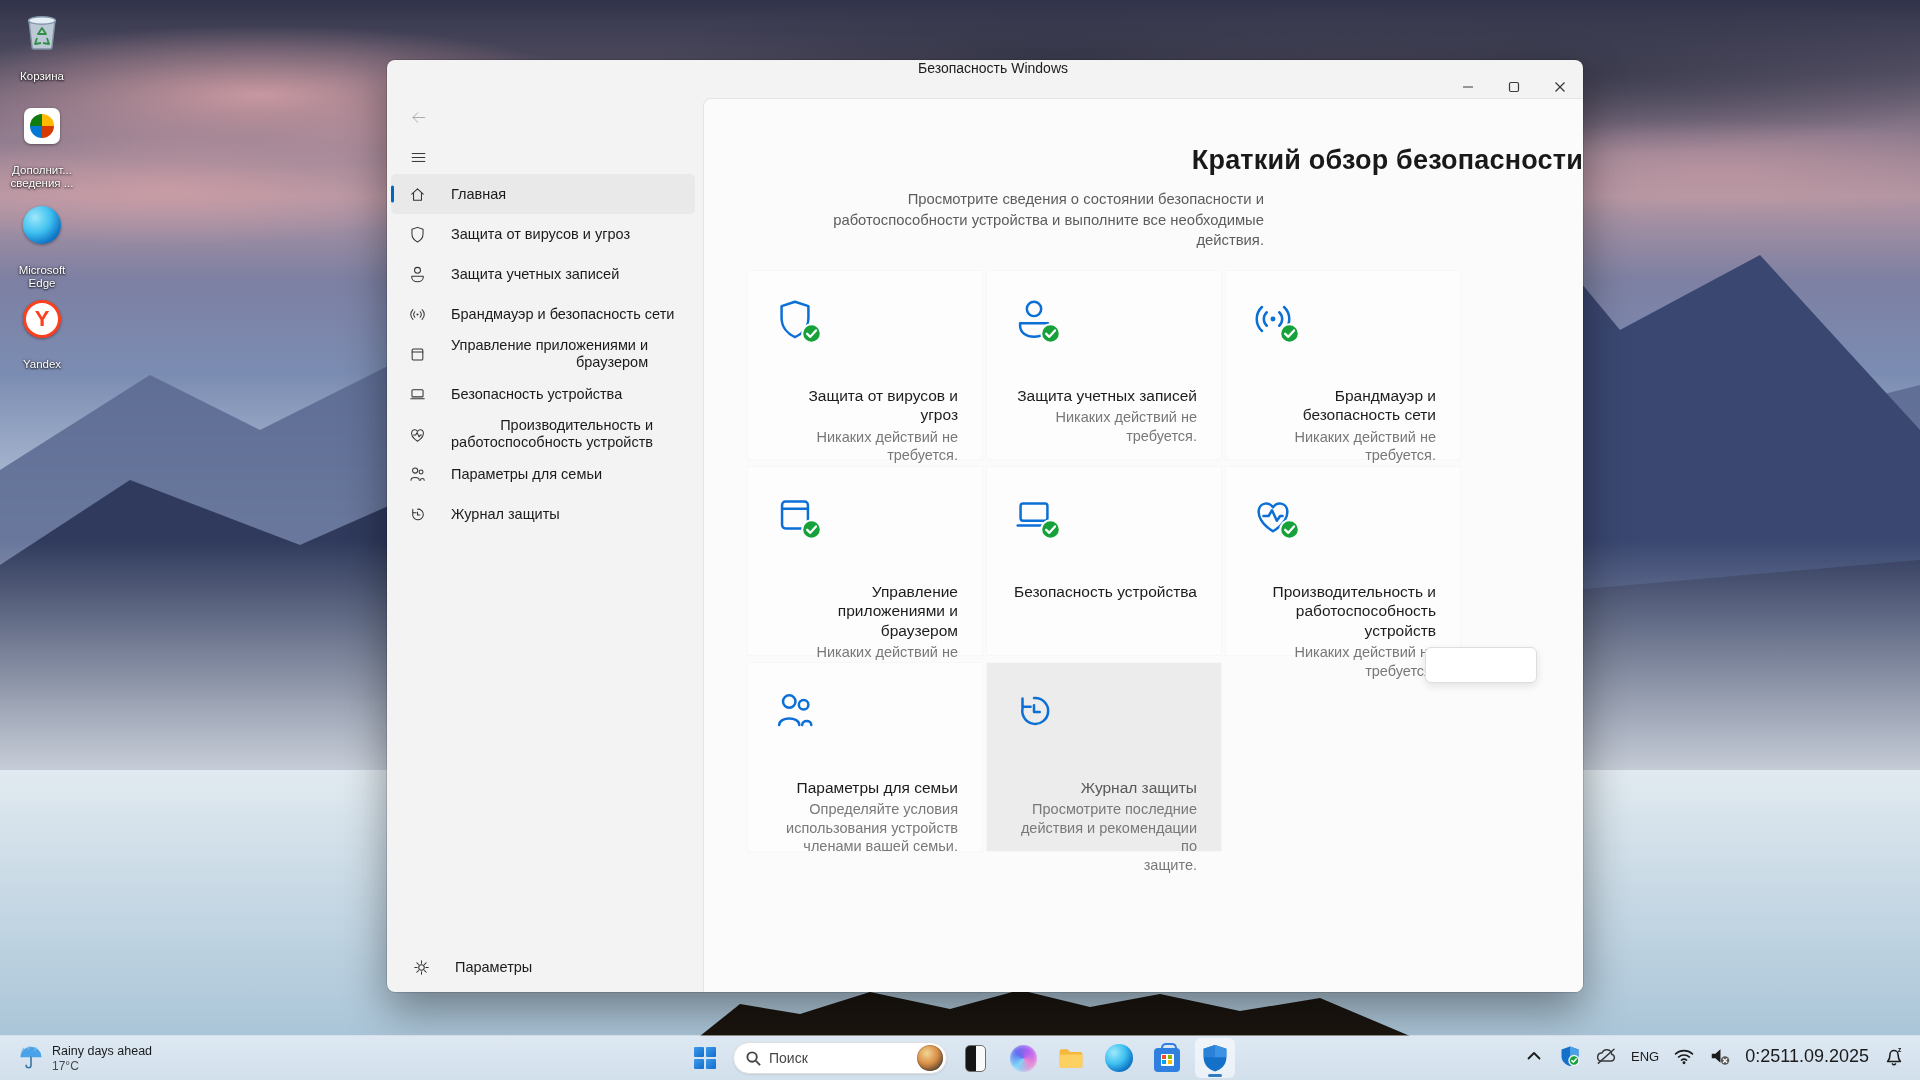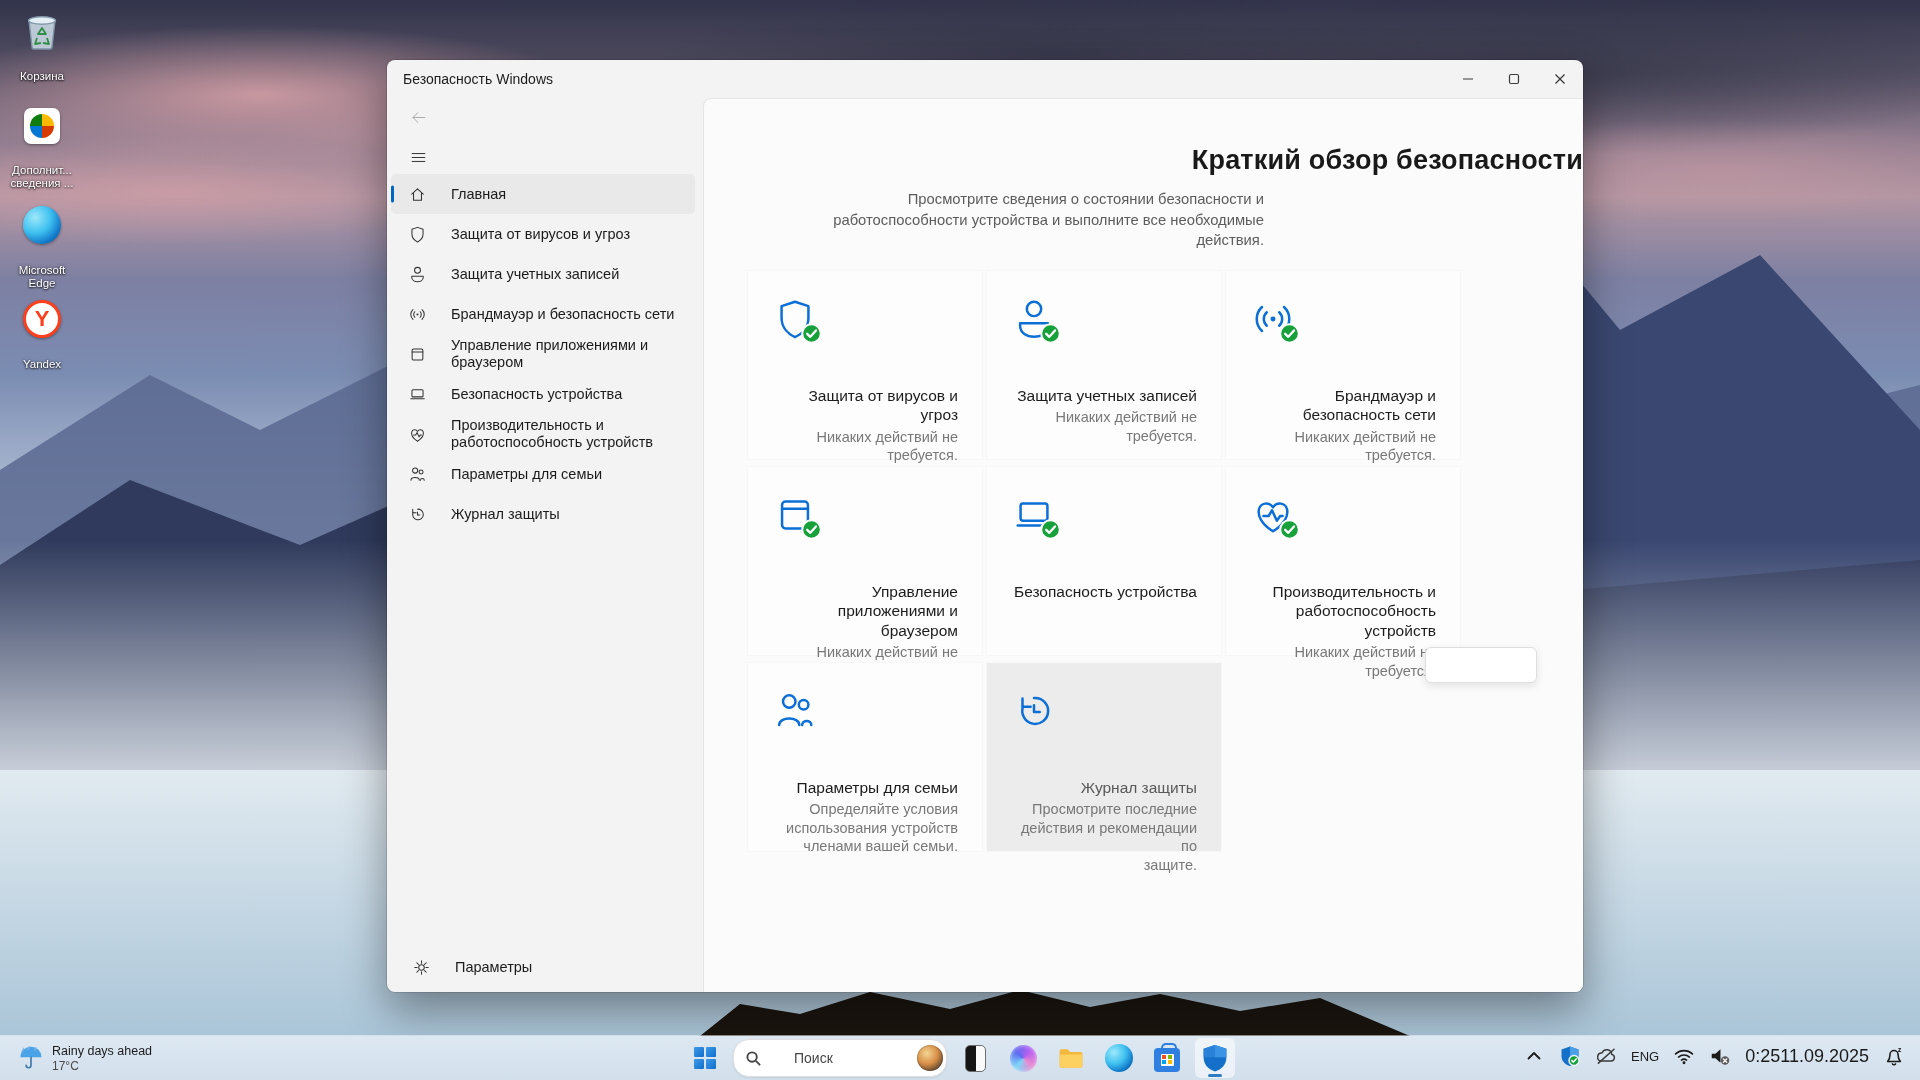--- a/index.html
+++ b/index.html
@@ -14,34 +14,34 @@
   .desk-item { position:absolute; left:0; width:84px; display:flex; flex-direction:column; align-items:center; gap:20px; cursor:default; }
   .desk-label { font-size:11.5px; line-height:13px; color:#fff; text-align:center; text-shadow:0 1px 2px rgba(0,0,0,.85),0 0 3px rgba(0,0,0,.6); white-space:pre-line; }
   .ico-bin { width:36px; height:38px; }
   .ico-card { width:36px; height:36px; background:#fff; border-radius:7px; display:flex; align-items:center; justify-content:center; box-shadow:0 1px 3px rgba(0,0,0,.4); }
   .pinwheel { width:24px; height:24px; border-radius:50%; background:conic-gradient(#ffb900 0 90deg,#d83b01 90deg 180deg,#0078d4 180deg 270deg,#107c10 270deg 360deg); }
   .ico-edge { width:38px; height:38px; border-radius:50%; background:radial-gradient(circle at 32% 30%,#9ee8fa,#3fc1f0 42%,#1179c9 72%,#0b4f91); box-shadow:0 1px 3px rgba(0,0,0,.4); }
   .ico-yandex { width:38px; height:38px; border-radius:50%; background:#fff; border:3px solid #fc3f1d; color:#fc3f1d; font-weight:bold; font-size:22px; display:flex; align-items:center; justify-content:center; box-shadow:0 1px 3px rgba(0,0,0,.4); }
 
   
   .win { position:absolute; left:387px; top:60px; width:1196px; height:932px; background:#f3f3f3; border-radius:8px; box-shadow:0 18px 45px rgba(0,0,0,.4),0 0 0 1px rgba(0,0,0,.12); overflow:hidden; }
-  .titlebar { position:absolute; left:0; top:0; right:0; height:38px; display:flex; align-items:center; }
+  .titlebar { position:absolute; left:0; top:0; right:0; height:38px; display:flex; align-items:center;flex-direction:column; }
   .titlebar .t { font-size:14px; margin-left:16px; color:#1c1c1c; }
   .caption-btns { margin-left:auto; display:flex; height:100%; }
   .cap-btn { width:46px; height:100%; display:flex; align-items:center; justify-content:center; color:#3a3a3a; }
   .cap-btn svg { width:12px; height:12px; stroke:#3a3a3a; stroke-width:1.2; fill:none; }
 
   .back-btn { position:absolute; left:18px; top:44px; width:26px; height:26px; display:flex; align-items:center; justify-content:center; }
   .back-btn svg { width:19px; height:19px; stroke:#9a9a9a; stroke-width:2; fill:none; stroke-linecap:round; stroke-linejoin:round; }
   .hamburger { position:absolute; left:18px; top:84px; width:26px; height:26px; display:flex; align-items:center; justify-content:center; }
   .hamburger svg { width:19px; height:19px; stroke:#2b2b2b; stroke-width:2.4; fill:none; stroke-linecap:round; }
 
   .sidebar { position:absolute; left:0; top:38px; bottom:0; width:316px; }
   .nav-list { position:absolute; left:0; top:76px; right:0; }
-  .nav-item { display:flex; align-items:center; gap:24px; min-height:40px; margin:0 8px 0 4px; padding-left:17px; border-radius:5px; position:relative; cursor:default; }
+  .nav-item { display:flex; align-items:center; gap:24px; min-height:40px; margin:0 8px 0 4px; padding-left:17px; border-radius:5px; position:relative; cursor:default;text-align:right; }
   .nav-item.selected { background:#e9e9e9; }
   .nav-item.selected::before { content:""; position:absolute; left:0; top:50%; transform:translateY(-50%); width:3px; height:17px; border-radius:2px; background:#0067c0; }
   .nav-ic { width:19px; height:19px; flex:0 0 19px; }
   .nav-ic svg { width:19px; height:19px; stroke:#333; stroke-width:2.6; fill:none; stroke-linecap:round; stroke-linejoin:round; }
   .nav-label { font-size:14.5px; line-height:17px; white-space:pre-line; }
   .nav-settings { position:absolute; left:4px; right:8px; bottom:5px; }
 
   
   .panel { position:absolute; left:316px; top:38px; right:0; bottom:0; background:#fbfbfb; border:1px solid #e5e5e5; border-right:none; border-bottom:none; border-radius:8px 0 0 0;text-align:right; }
   .page-title { margin:46px 0 0 40px; font-size:27px; font-weight:600; color:#191919; letter-spacing:.2px; }
@@ -63,21 +63,21 @@
   .taskbar { position:absolute; left:0; bottom:0; width:1920px; height:44px; background:linear-gradient(180deg,#dde8f2,#d2e0ec); box-shadow:0 -1px 0 rgba(255,255,255,.5);padding-left:25px; }
   .tb-weather { position:absolute; left:10px; top:0; bottom:0; display:flex; align-items:center; gap:8px; padding:0 8px; }
   .tb-weather .w-l1 { font-size:12.5px; color:#1b1b1b; line-height:15px; }
   .tb-weather .w-l2 { font-size:12px; color:#494949; line-height:14px; }
   .tb-center { position:absolute; left:50%; top:50%; transform:translate(-50%,-50%); display:flex; align-items:center; gap:8px; }
   .tb-btn { width:40px; height:40px; border-radius:6px; display:flex; align-items:center; justify-content:center; position:relative; }
   .tb-btn.active { background:rgba(255,255,255,.55); }
   .tb-btn.active::after { content:""; position:absolute; bottom:1px; left:50%; transform:translateX(-50%); width:14px; height:3px; border-radius:2px; background:#2f7cc4; }
   .start-grid { width:22px; height:22px; display:grid; grid-template-columns:1fr 1fr; gap:2px; }
   .start-grid i { background:linear-gradient(135deg,#3f9ae8,#0f6ecd); border-radius:1px; }
-  .search-pill { height:38px; width:214px; background:#fff; border:1px solid #dfdfdf; border-radius:16px; display:flex; align-items:center; padding:0 3px 0 12px; box-shadow:0 1px 2px rgba(0,0,0,.08);gap:25px; }
+  .search-pill { height:32px; width:214px; background:#fff; border:1px solid #dfdfdf; border-radius:16px; display:flex; align-items:center; padding:0 3px 0 12px; box-shadow:0 1px 2px rgba(0,0,0,.08); }
   .search-pill .mag { width:15px; height:15px; stroke:#444; stroke-width:2; fill:none; }
   .search-pill .ph { margin-left:8px; font-size:14px; color:#464646; }
   .search-photo { margin-left:auto; width:26px; height:26px; border-radius:50%; background:radial-gradient(circle at 38% 32%,#f2d694,#d88e46 45%,#6b4f33 75%,#2e4a5e 100%); box-shadow:inset 0 0 0 1px rgba(0,0,0,.15); }
   .ic-darkrect { width:21px; height:27px; border-radius:5px; border:1px solid #6d6d6d; background:linear-gradient(90deg,#151515 55%,#fafafa 55%); }
   .ic-copilot { width:27px; height:27px; border-radius:50%; background:conic-gradient(from 220deg,#7cd7f7,#5f6df0,#b65ff0,#e98bd2,#7cd7f7); box-shadow:inset 0 0 4px rgba(255,255,255,.6); }
   .ic-edge-t { width:28px; height:28px; border-radius:50%; background:radial-gradient(circle at 32% 30%,#9ee8fa,#3fc1f0 42%,#1179c9 72%,#0b4f91); }
   .ic-store { width:26px; height:24px; background:#2f7fe0; border-radius:4px; position:relative; margin-top:3px; display:flex; align-items:center; justify-content:center; }
   .ic-store::before { content:""; position:absolute; top:-5px; left:7px; width:12px; height:8px; border:2px solid #2f7fe0; border-bottom:none; border-radius:5px 5px 0 0; }
   .store-win { width:13px; height:12px; background:#fff; border-radius:1px; display:grid; grid-template-columns:1fr 1fr; gap:1.5px; padding:1.5px; }
   .store-win i:nth-child(1){background:#f25022}.store-win i:nth-child(2){background:#7fba00}

